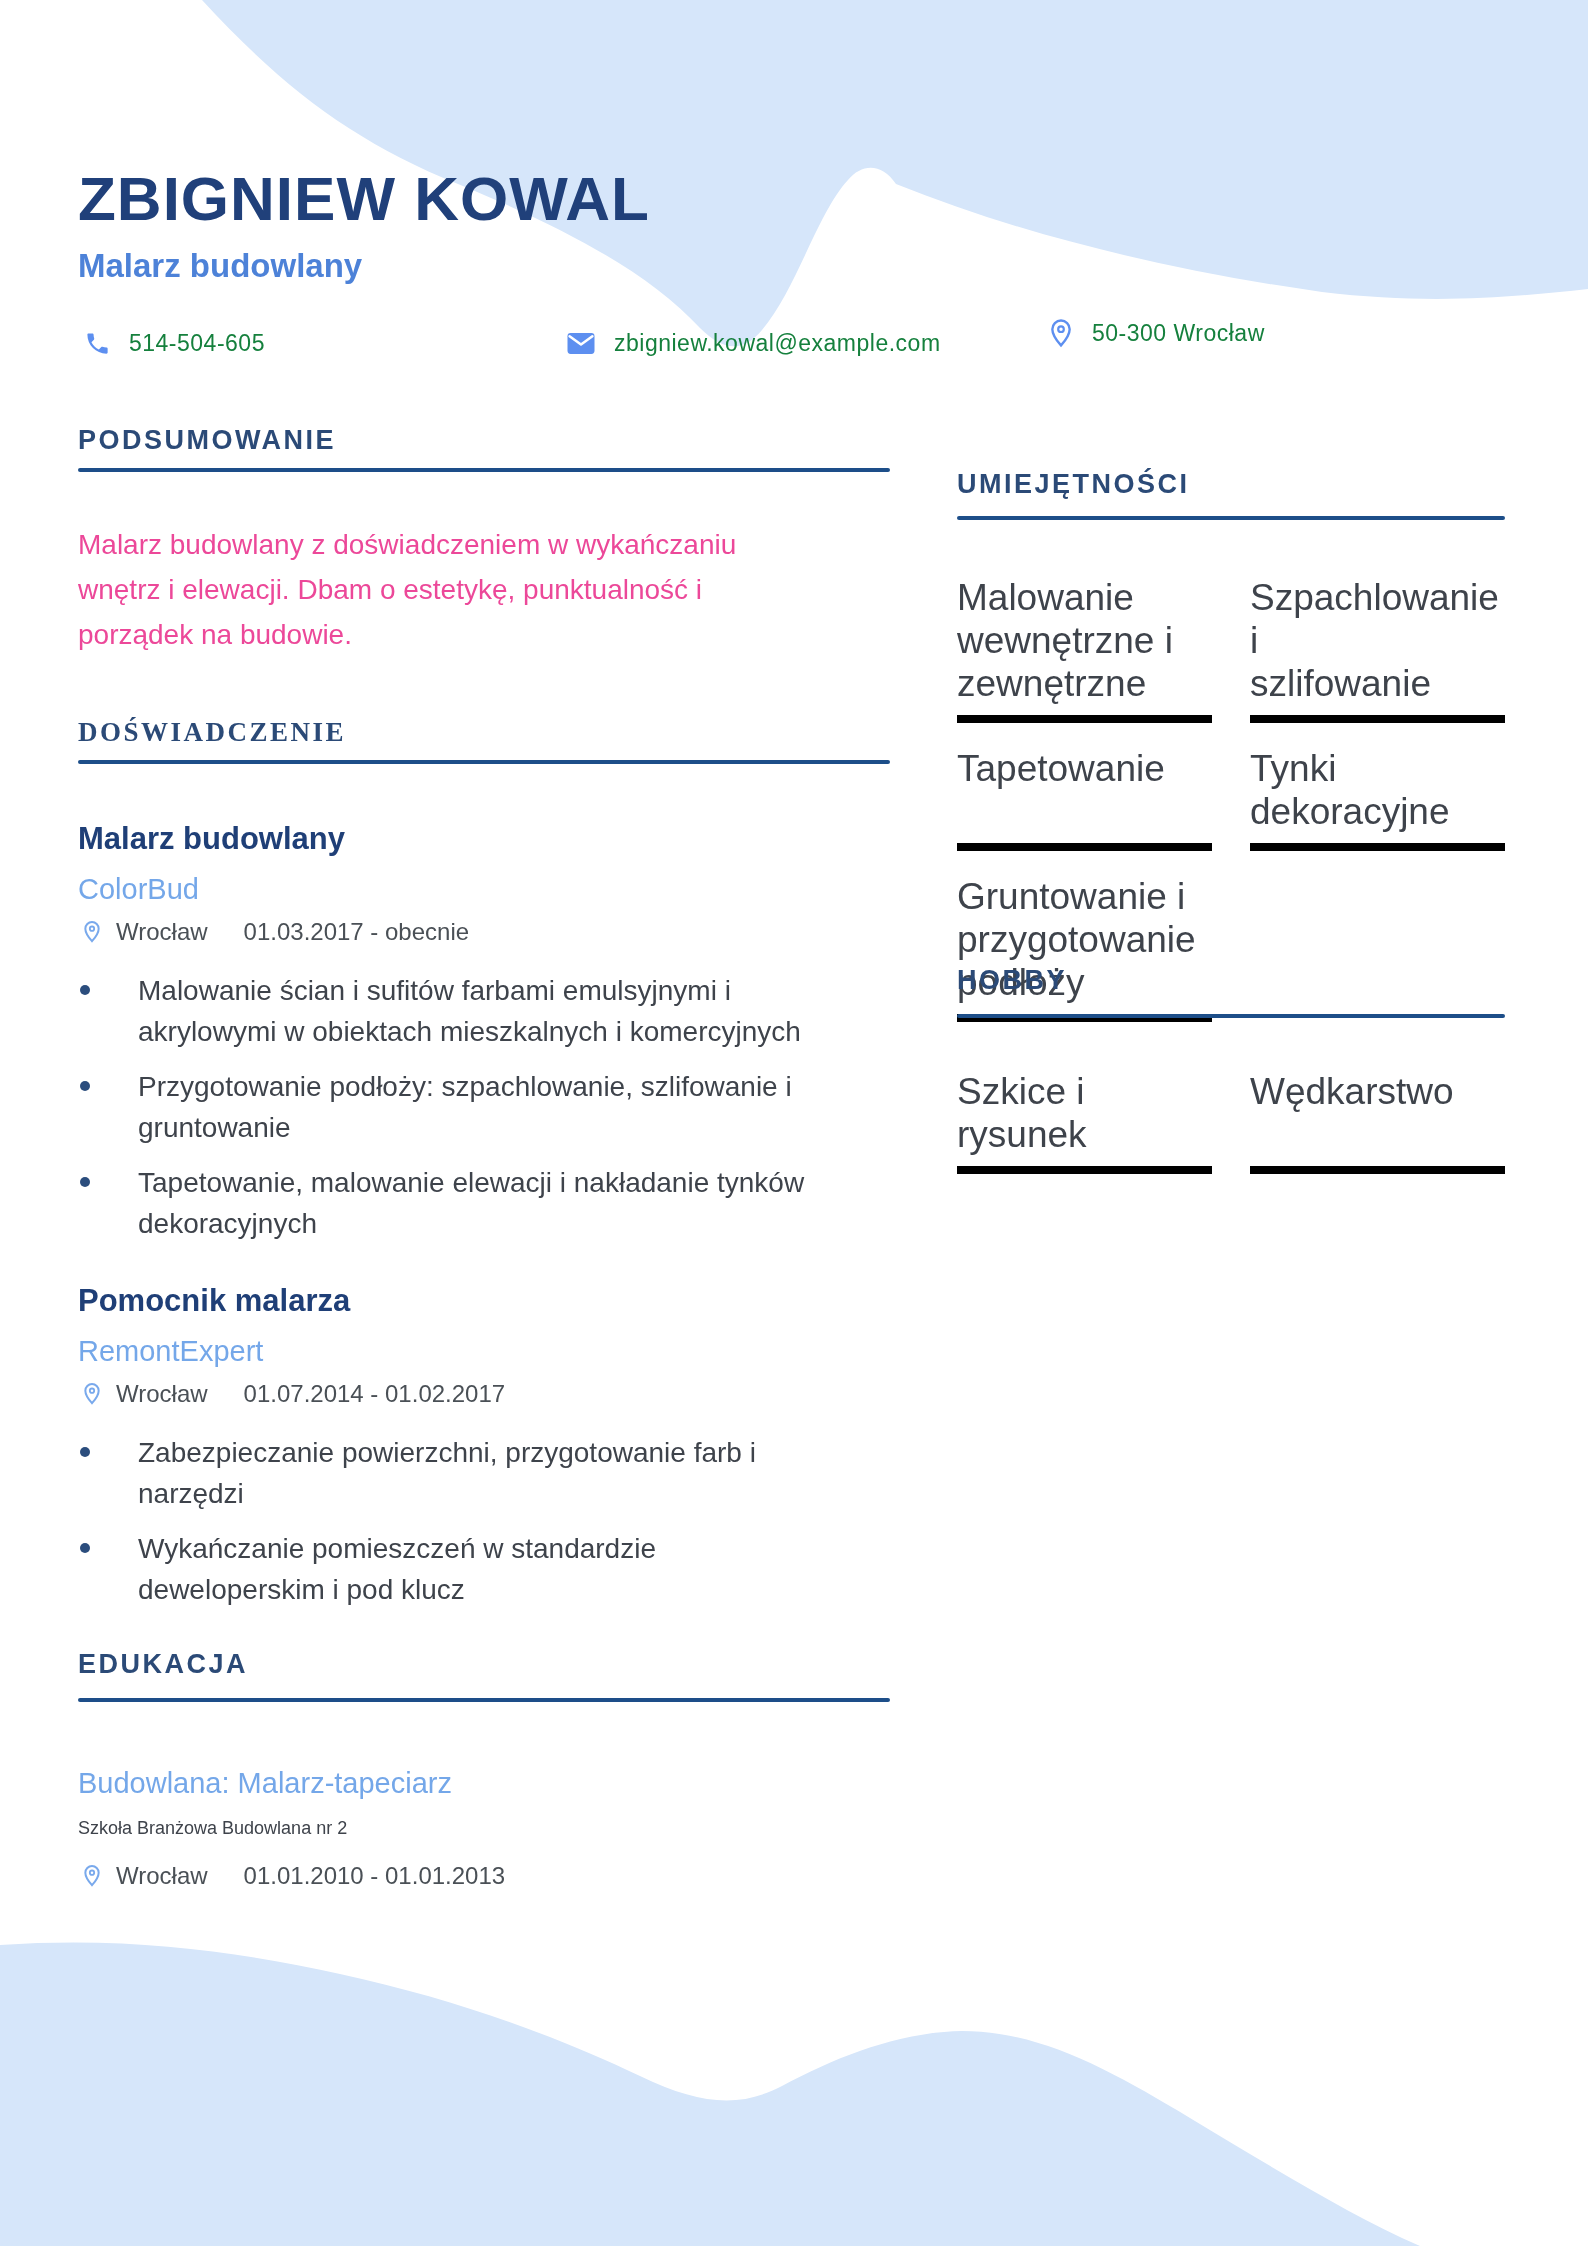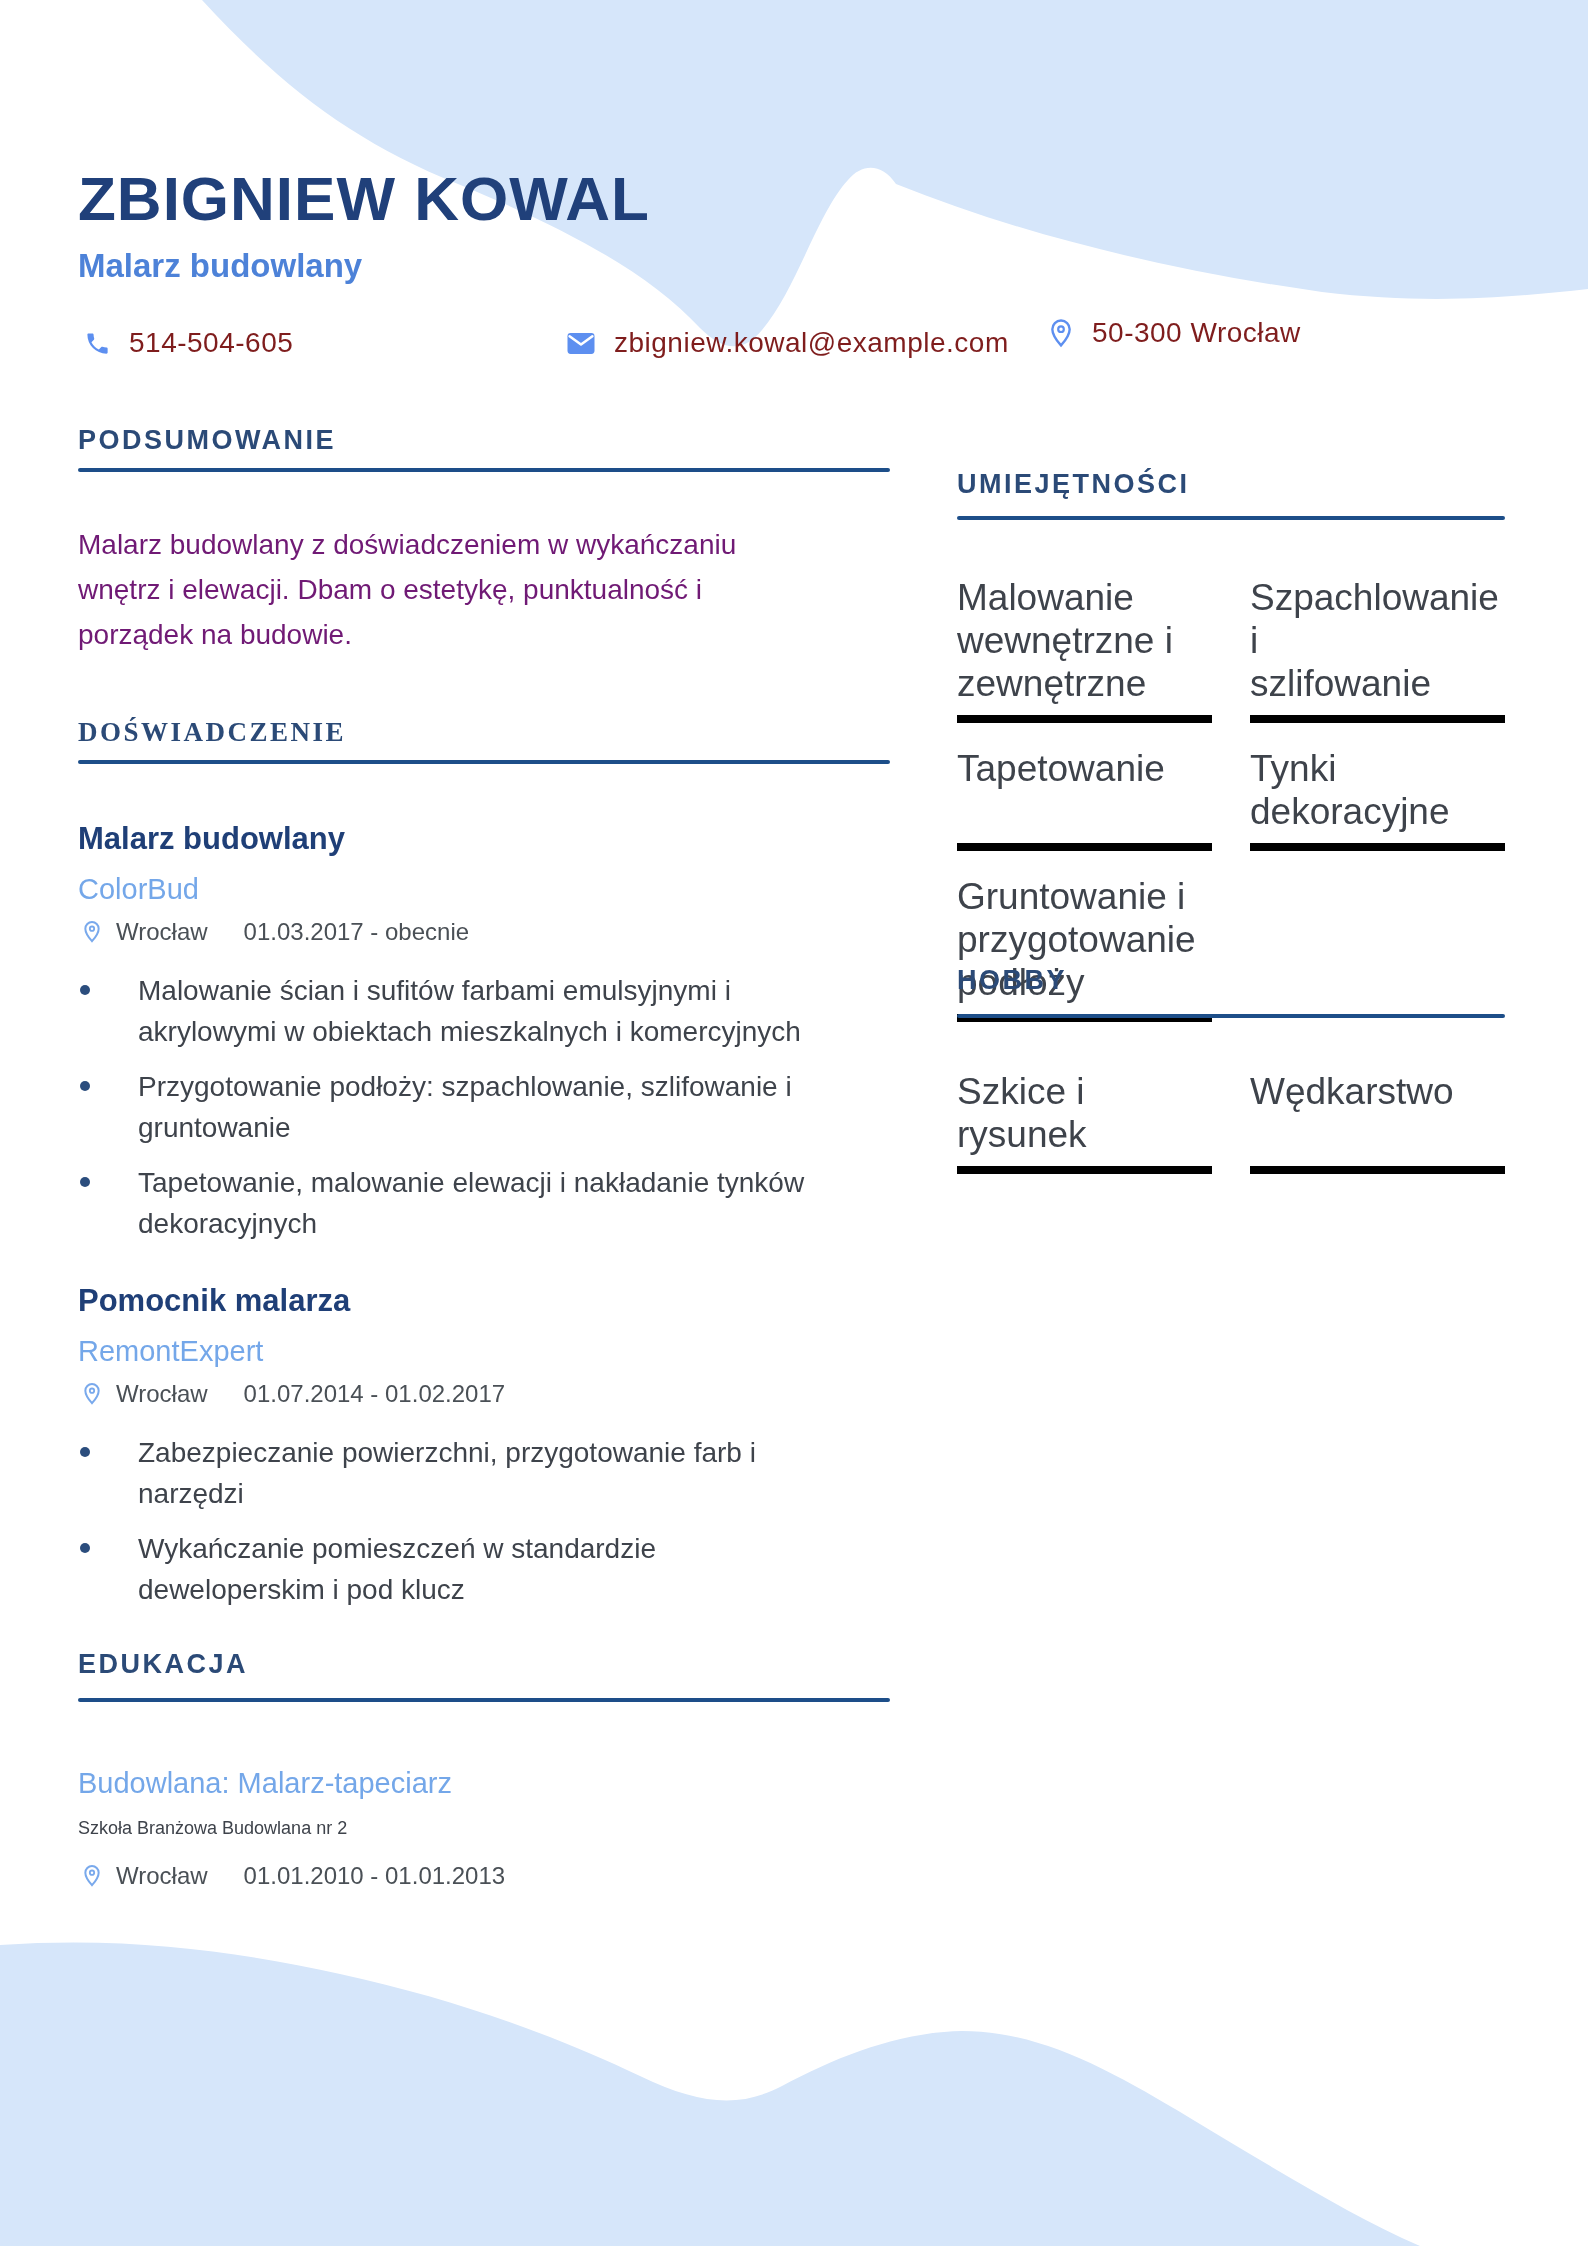--- a/index.html
+++ b/index.html
@@ -21,32 +21,32 @@
     left:78px;top:168px;
     font-size:62px;font-weight:700;letter-spacing:1px;
     color:#20407a;line-height:1;
   }
   .subtitle{
     left:78px;top:246px;
     font-size:33px;font-weight:700;color:#4d82d8;line-height:1.2;
   }
 
   .contact-item{display:flex;align-items:center;gap:18px;height:38px;}
-  .contact-text{font-size:28px;color:#7f1d1d;letter-spacing:.5px;}
+  .contact-text{font-size:23px;color:#15803d;letter-spacing:.5px;}
 
   .sec-h{
     font-size:27px;font-weight:700;letter-spacing:2.5px;
     color:#2b4a77;line-height:1.2;
   }
   .rule{height:4px;background:#1d4e89;border-radius:2px;}
   .rule-left{left:78px;width:812px;}
   .rule-right{left:957px;width:548px;}
 
   .body-text{
-    font-size:28px;line-height:45px;color:#701a75;white-space:pre-line;
+    font-size:28px;line-height:45px;color:#ec4899;white-space:pre-line;
   }
 
   .job-title{font-size:31px;font-weight:700;color:#1f3f77;line-height:1.2;}
   .company{font-size:29px;color:#74a7e9;line-height:1.2;}
 
   .meta{display:flex;align-items:center;font-size:24px;color:#4a5056;}
   .meta .city{margin-left:14px;}
   .meta .dates{margin-left:36px;}
 
   .bullets{width:780px;}

